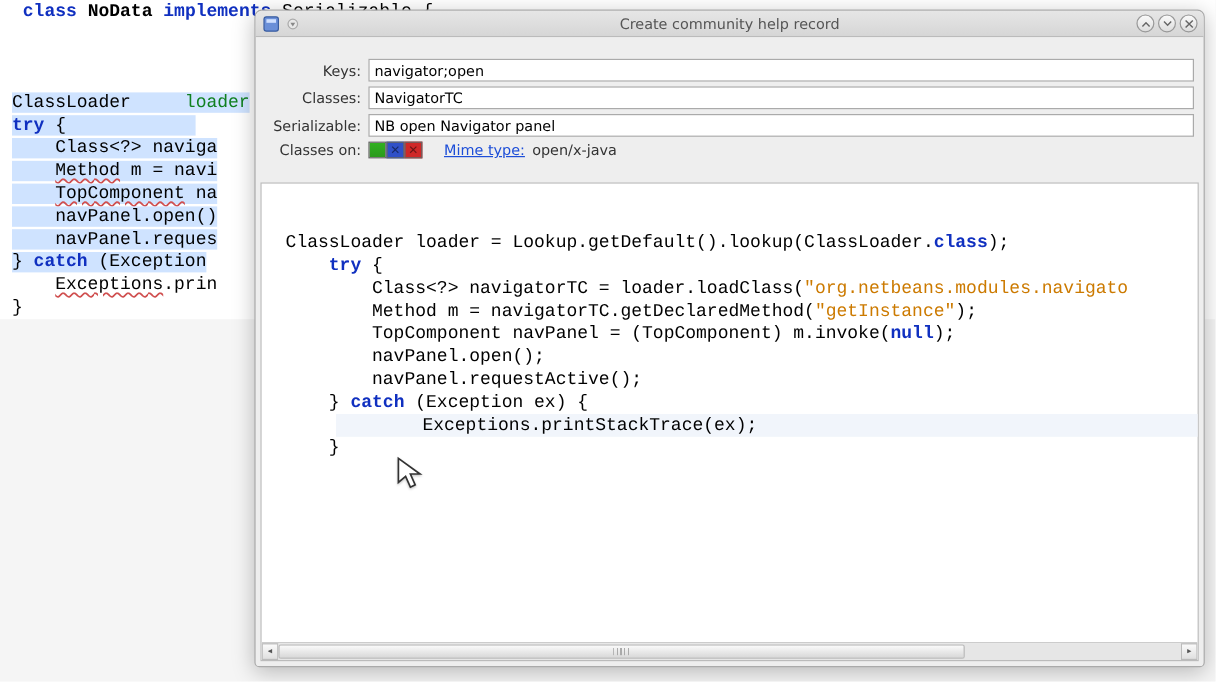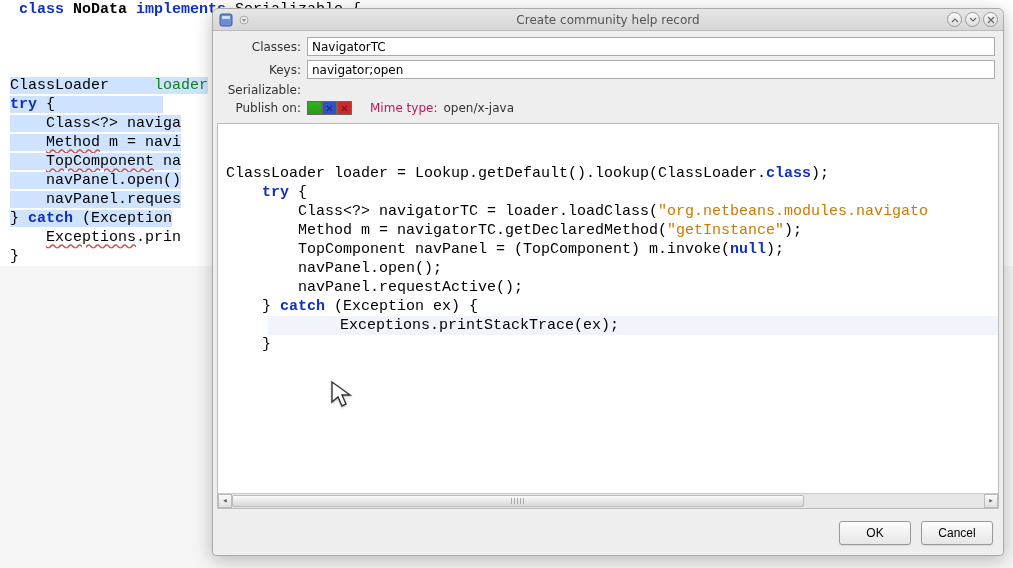--- a/index.html
+++ b/index.html
@@ -36,20 +36,21 @@
     position: absolute;
     left: 212px; top: 8px;
     width: 792px;
     height: 548px;
     background: #eeeeee;
     border: 1px solid #aaa;
     border-radius: 6px 6px 4px 4px;
     box-shadow: 0 4px 18px rgba(0,0,0,0.25);
     display: flex;
     flex-direction: column;
+    gap: 12px;
   }
   .titlebar {
     height: 22px;
     background: linear-gradient(#e6e6e6,#d6d6d6);
     border-bottom: 1px solid #bbb;
     border-radius: 6px 6px 0 0;
     display: flex;
     align-items: center;
     position: relative;
   }
@@ -62,36 +63,36 @@
   .form { padding: 6px 8px 4px 8px; }
   .row { display:flex; align-items:center; margin-bottom:4px; }
   .lbl { width: 86px; text-align:right; padding-right: 6px; color:#333; }
   .field { flex:1; height:19px; border:1px solid #aaa; background:#fff; padding:1px 4px; font-size:12px; display:flex; align-items:center; }
   .pub-flags { display:flex; gap:0; }
   .flag { width:15px; height:14px; border:1px solid #666; display:inline-block; }
   .flag.g { background: linear-gradient(#30b020,#2a9a1c); position:relative; }
   .flag.b { background: #3050c8; position:relative; }
   .flag.b::after,.flag.r::after { content:"✕"; position:absolute; inset:0; color:rgba(0,0,0,0.5); font-size:10px; font-weight:bold; display:flex; align-items:center; justify-content:center;}
   .flag.r { background: #d02828; position:relative; }
-  .mime-lbl { margin-left: 18px; color:#be185d; }
+  .mime-lbl { margin-left: 18px; color:#1d4ed8;text-decoration:underline; }
   .mime-val { margin-left: 6px; color:#333; }
 
   .code-area {
     flex:1;
     margin: 0 4px 4px 4px;
     border:1px solid #bbb;
     background:#fff;
     font-family: "Liberation Mono","DejaVu Sans Mono",monospace;
     font-size: 15px;
     line-height: 19px;
     white-space: pre;
     overflow: hidden;
     position: relative;
   }
-  .code-inner { padding: 2px 8px; }
+  .code-inner { padding: 2px 20px; }
   .code-inner div { height:19px; }
   .hl { background:#f1f5fb; width:100%;margin-left:42px; }
   .kw2 { color:#1030c0; font-weight:bold; }
   .str { color:#cc7a00; }
 
   .hscroll { position:absolute; bottom:0; left:0; right:0; height:15px; background:#eee; border-top:1px solid #ccc; display:flex; align-items:center; }
   .sar { width:14px; height:14px; border:1px solid #bbb; background:linear-gradient(#fafafa,#e0e0e0); display:flex; align-items:center; justify-content:center; color:#555; font-size:9px; }
   .strack { flex:1; height:14px; background:#e6e6e6; position:relative; }
   .sthumb { position:absolute; left:0; width:76%; height:12px; top:1px; background:linear-gradient(#fafafa,#d8d8d8); border:1px solid #bbb; border-radius:2px; display:flex; align-items:center; justify-content:center; }
   .sthumb::after { content:""; width:14px; height:6px; background:repeating-linear-gradient(90deg,#aaa,#aaa 1px,transparent 1px,transparent 3px); }
@@ -138,32 +139,33 @@
       <div class="wc">
           <svg width="8" height="8" viewBox="0 0 8 8">
             <path d="M1 1 L7 7 M7 1 L1 7" stroke="#666" stroke-width="1.2"></path>
           </svg>
         </div>
     </div>
   </div>
 
   <div class="form">
     <div class="row">
+      <div class="lbl">Keys:</div>
+      <div class="field">navigator;open</div>
+    </div>
+    <div class="row">
       <div class="lbl">Classes:</div>
       <div class="field">NavigatorTC</div>
     </div>
     <div class="row">
-      <div class="lbl">Keys:</div>
-      <div class="field">navigator;open</div>
+      <div class="lbl">Serializable:</div>
+      <div class="field">NB open Navigator panel</div>
     </div>
     <div class="row">
-      <div class="lbl">Serializable:</div>
-    </div>
-    <div class="row">
-      <div class="lbl">Publish on:</div>
+      <div class="lbl">Classes on:</div>
       <div class="pub-flags">
         <span class="flag g"></span>
         <span class="flag b"></span>
         <span class="flag r"></span>
       </div>
       <div class="mime-lbl">Mime type:</div>
       <div class="mime-val">open/x-java</div>
     </div>
   </div>
 
@@ -171,23 +173,19 @@
     <div class="code-inner" id="code-inner"><div>ClassLoader loader = Lookup.getDefault().lookup(ClassLoader.<span class="kw2">class</span>);</div><div>    <span class="kw2">try</span> {</div><div>        Class&lt;?&gt; navigatorTC = loader.loadClass(<span class="str">"org.netbeans.modules.navigato</span></div><div>        Method m = navigatorTC.getDeclaredMethod(<span class="str">"getInstance"</span>);</div><div>        TopComponent navPanel = (TopComponent) m.invoke(<span class="kw2">null</span>);</div><div>        navPanel.open();</div><div>        navPanel.requestActive();</div><div>    } <span class="kw2">catch</span> (Exception ex) {</div><div class="hl">        Exceptions.printStackTrace(ex);</div><div>    }</div></div>
     <div class="hscroll">
       <div class="sar">◂</div>
       <div class="strack">
         <div class="sthumb"></div>
       </div>
       <div class="sar">▸</div>
     </div>
   </div>
 
-  <div class="btnrow">
-    <button class="btn">OK</button>
-    <button class="btn">Cancel</button>
-  </div>
 </div>
 
 <div class="cursor-ptr">
   <svg width="26" height="30" viewBox="0 0 26 30">
     <path d="M2 2 L2 22 L8 17 L12 26 L16 24 L12 15 L20 15 Z" fill="#fff" stroke="#333" stroke-width="1.4"></path>
   </svg>
 </div>
 
 </body></html>

